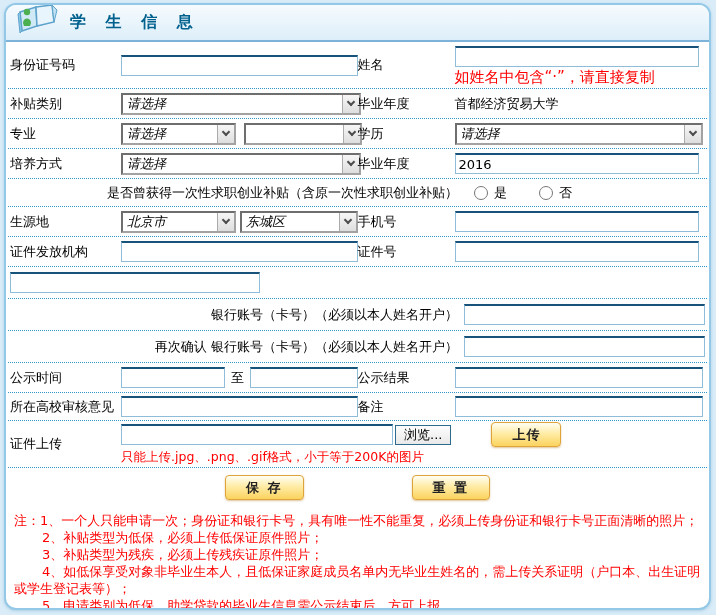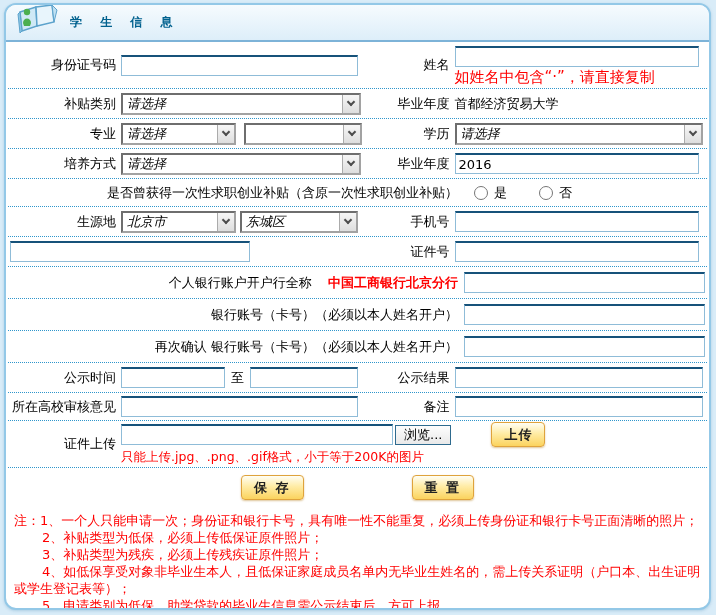--- a/index.html
+++ b/index.html
@@ -17,31 +17,31 @@
     box-shadow:0 1px 3px rgba(90,150,190,.35);
   }
   .header {
     height:37px; display:flex; align-items:center;
     background:linear-gradient(#f6fbfe,#ddeef9);
     border-bottom:2px solid #7db3d8;
     padding-left:8px;
   }
   .book-ico { margin-top:-4px; }
   .title {
-    color:#00618e; font-weight:bold; font-size:12px;
+    color:#00618e; font-weight:bold; font-size:16px;
     letter-spacing:7px; margin-left:12px; white-space:nowrap;
   }
   .form { padding:0 2px; }
   .row {
     display:flex; align-items:center; min-height:30px;
     border-bottom:1px dotted #2f96cc; padding:1px 2px;
   }
   .row.no-sep { border-bottom:none; }
   .half { display:flex; align-items:center; width:50%; }
-  .lbl { text-align:right; padding-right:5px; flex:none; white-space:nowrap;font-family:Liberation Mono, monospace; }
+  .lbl { padding-right:5px; flex:none; white-space:nowrap;font-family:Liberation Mono, monospace; }
   .lbl-l { width:111px; }
   .lbl-r { width:97px; }
   .flabel { width:454px; text-align:right; padding-right:6px; flex:none; white-space:nowrap; }
   .txt {
     height:21px; background:#fff; padding:0 3px;
     border:1px solid #8fbcd8; border-top:2px solid #16527a;
     font-family:"DejaVu Sans", sans-serif; font-size:13px; color:#000;
   }
   .w240{width:240px} .w244{width:244px} .w115{width:115px} .w118{width:118px}
   .w104{width:104px} .w108{width:108px} .w248{width:248px} .w250{width:250px}
@@ -72,21 +72,21 @@
   .upload-row { min-height:46px; align-items:center; }
   .upload-cell { display:flex; flex-direction:column; }
   .upload-line { display:flex; align-items:center; }
   .browse-btn {
     height:20px; margin-left:2px; padding:0 8px;
     background:linear-gradient(#fdfdfd,#e9e9e9);
     border:1px solid #2e6a8e; font-size:13px;
     font-family:"DejaVu Sans", sans-serif; cursor:pointer;
   }
   .btn-yellow {
-    height:25px; padding:0 12px; cursor:pointer;
+    height:25px; padding:0 20px; cursor:pointer;
     border:1px solid #dfa33c; border-radius:4px;
     background:linear-gradient(#fffef4 0%, #ffeca6 45%, #fbd35e 100%);
     box-shadow:0 1px 2px rgba(170,110,0,.4);
     font-family:"DejaVu Sans", sans-serif;
     font-size:13px; font-weight:bold; color:#222; white-space:nowrap;
   }
   .upload-btn { margin-left:40px; letter-spacing:1px; }
   .upload-note { font-size:12.5px; margin-top:2px; }
   .actions {
     display:flex; justify-content:center; gap:108px;
@@ -222,33 +222,30 @@
         </div>
       </div>
       <div class="half">
         <span class="lbl lbl-r">手机号</span>
         <input class="txt w244" type="text" value="" style="">
       </div>
     </div>
 
     <div class="row">
       <div class="half">
+        <span class="lbl lbl-l">证件发放机构</span>
         <input class="txt w240" type="text" value="" style="">
       </div>
       <div class="half">
         <span class="lbl lbl-r">证件号</span>
         <input class="txt w244" type="text" value="" style="">
       </div>
     </div>
 
     <div class="row" style="min-height:32px">
-      <span class="flabel">
-        <span>个人银行账户开户行全称</span>
-        <span class="bank-hint">中国工商银行北京分行</span>
-      </span>
       <input class="txt w250" type="text" value="" style="">
     </div>
 
     <div class="row" style="min-height:32px">
       <span class="flabel">银行账号（卡号）（必须以本人姓名开户）</span>
       <input class="txt w250" type="text" value="" style="">
     </div>
 
     <div class="row" style="min-height:32px">
       <span class="flabel">再次确认 银行账号（卡号）（必须以本人姓名开户）</span>

